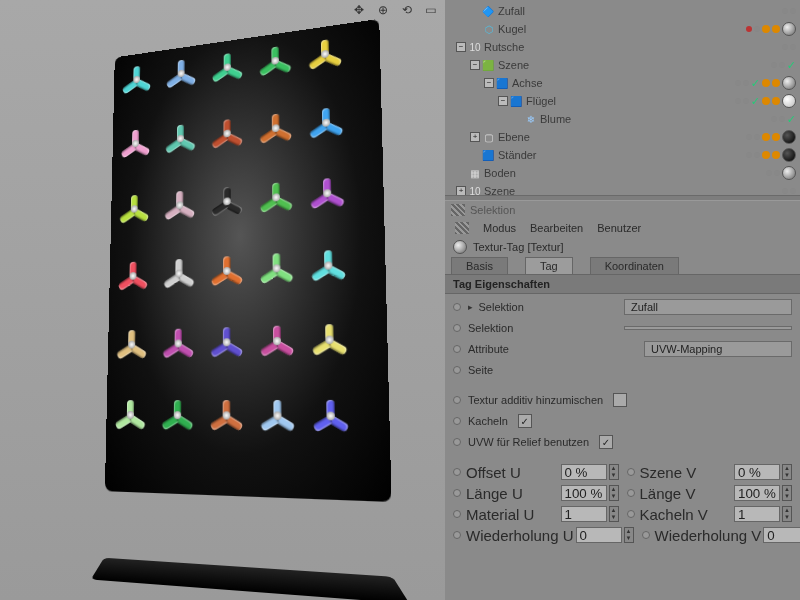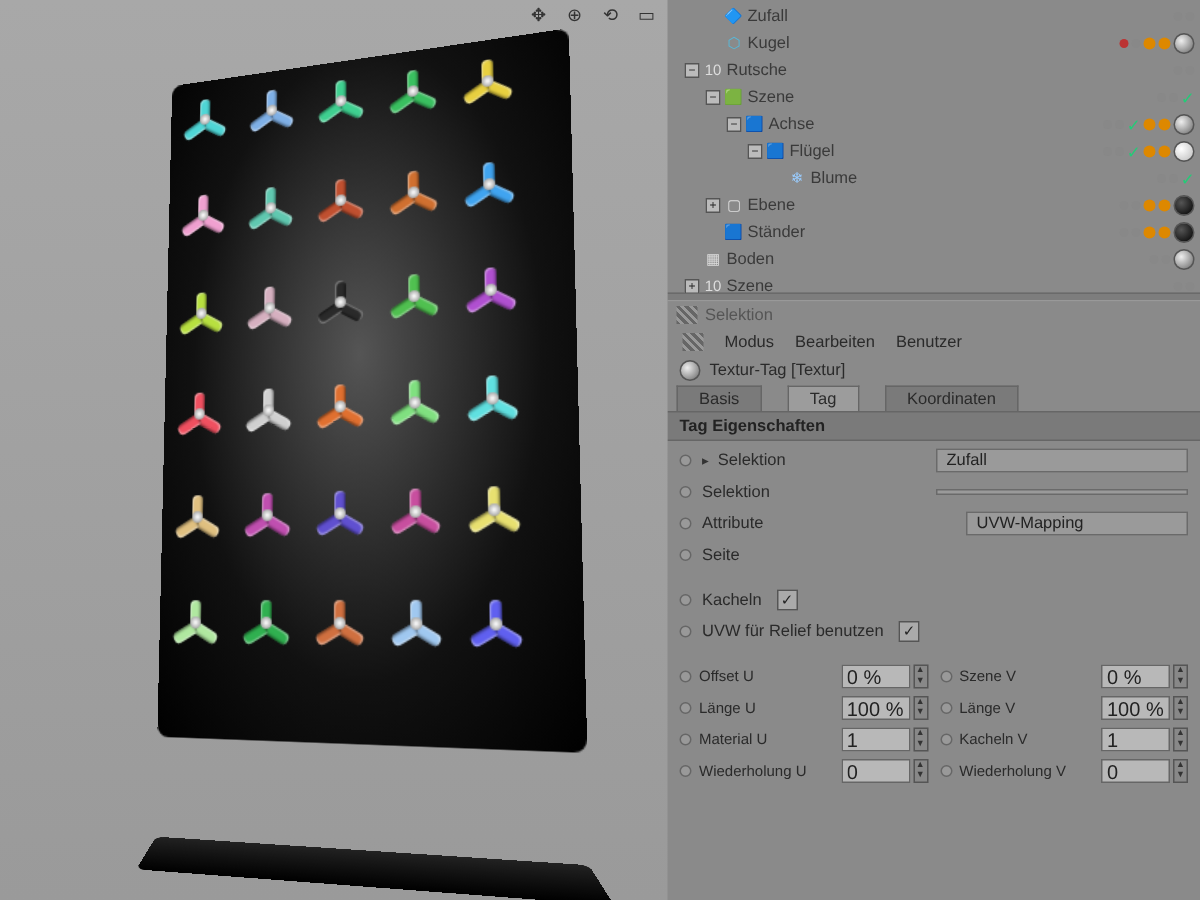--- a/index.html
+++ b/index.html
@@ -37,21 +37,21 @@
 .tab{padding:2px 14px;background:#7a7a7a;border:1px solid #666;border-bottom:none;color:#2a2a2a;}
 .tab.active{background:#9c9c9c;}
 .section-title{background:#7a7a7a;padding:3px 8px;color:#222;font-weight:bold;border-top:1px solid #666;border-bottom:1px solid #666;}
 .props{padding:4px 8px;display:flex;flex-direction:column;gap:3px;}
 .prow{display:flex;align-items:center;gap:4px;min-height:18px;}
 .prow .lab{color:#2a2a2a;min-width:110px;white-space:nowrap;overflow:hidden;}
 .valbtn{background:#9a9a9a;border:1px solid #6a6a6a;padding:1px 6px;color:#222;min-width:96px;}
 .cb{width:14px;height:14px;border:1px solid #555;background:#aaa;display:inline-flex;align-items:center;justify-content:center;font-size:10px;color:#222;}
 .numrow{display:flex;gap:8px;}
 .numcell{display:flex;align-items:center;gap:2px;flex:1;}
-.numlab{color:#2a2a2a;white-space:nowrap;font-size:10px;}
+.numlab{color:#2a2a2a;white-space:nowrap;font-size:15px;}
 .numfield{background:#b8b8b8;border:1px solid #666;width:46px;height:16px;padding:0 3px;color:#222;text-align:left;}
 .spin{width:10px;height:16px;background:#888;border:1px solid #555;display:flex;flex-direction:column;}
 .spin div{flex:1;font-size:6px;text-align:center;color:#333;line-height:7px;}
 .disc{width:8px;height:8px;border-radius:50%;background:#999;border:1px solid #666;margin-right:3px;}
 .arrow{color:#333;font-size:9px;margin-right:2px;}
 </style>
 </head>
 <body>
 
 <div class="viewport">
@@ -419,20 +419,25 @@
         <span class="lab">Attribute</span>
         <div class="valbtn" style="margin-left: auto; width: 148px;">UVW-Mapping</div>
       </div>
       <div class="prow">
         <span class="disc"></span>
         <span class="lab">Seite</span>
       </div>
       <div style="height: 6px;"></div>
       <div class="prow">
         <span class="disc"></span>
+        <span class="lab" style="min-width:auto">Textur additiv hinzumischen</span>
+        <span class="cb" style="margin-left: 6px;"></span>
+      </div>
+      <div class="prow">
+        <span class="disc"></span>
         <span class="lab" style="min-width:auto">Kacheln</span>
         <span class="cb" style="margin-left: 6px;">✓</span>
       </div>
       <div class="prow">
         <span class="disc"></span>
         <span class="lab" style="min-width:auto">UVW für Relief benutzen</span>
         <span class="cb" style="margin-left: 6px;">✓</span>
       </div>
       <div style="height: 6px;"></div>
       <div class="prow numrow">

